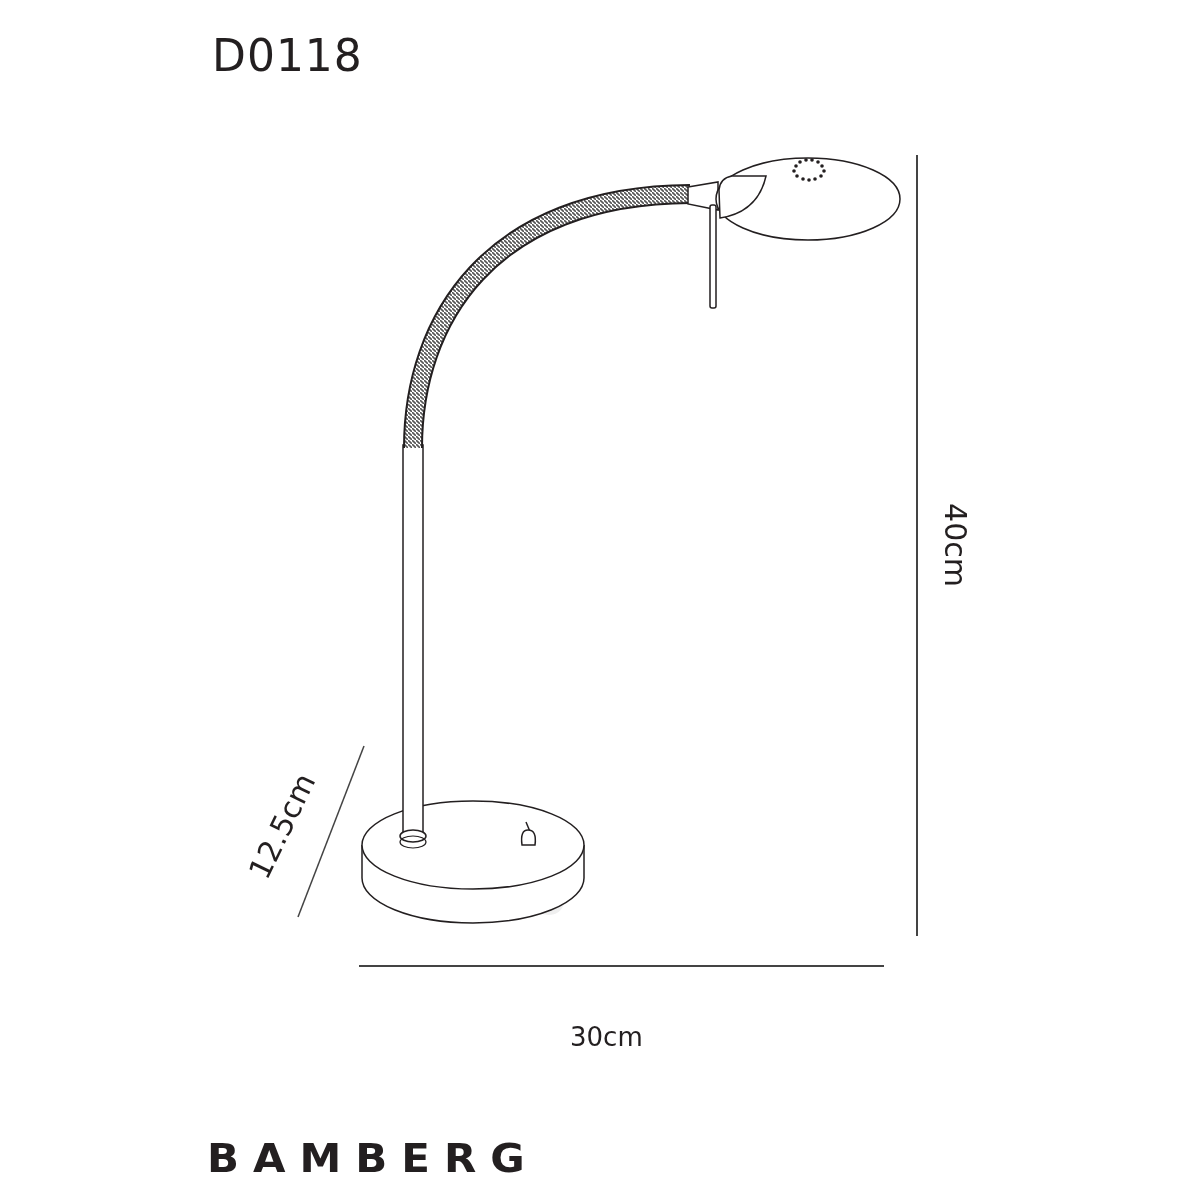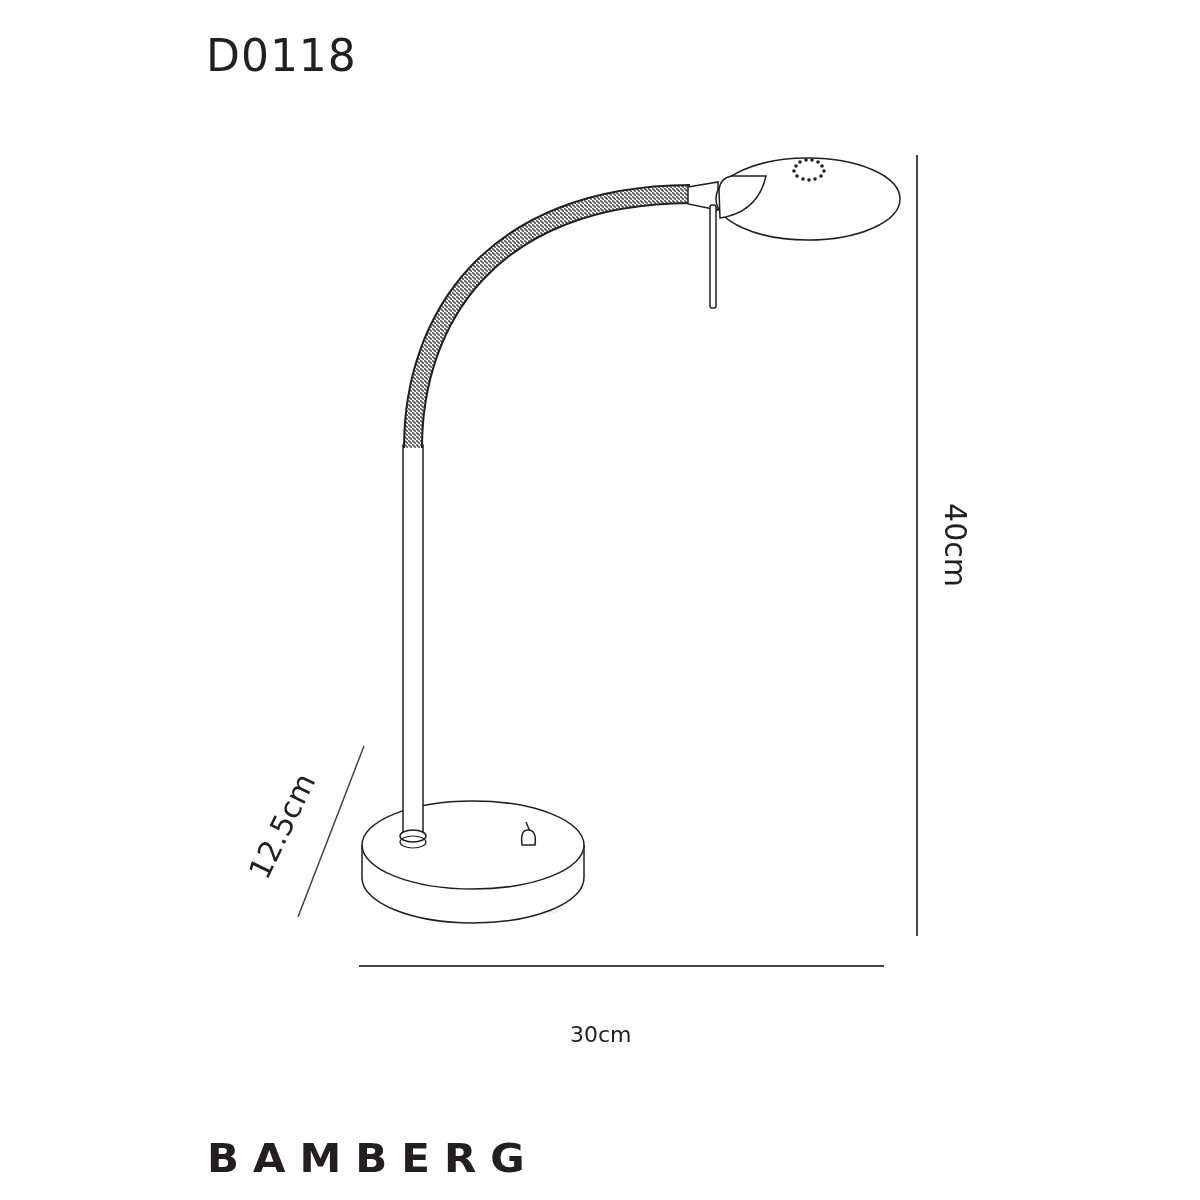--- a/index.html
+++ b/index.html
@@ -1,22 +1,22 @@
 <!DOCTYPE html>
 <html><head>
 <meta charset="utf-8">
 <style>
   html, body { margin: 0; padding: 0; background: #ffffff; }
   body { width: 1200px; height: 1200px; position: relative; overflow: hidden;
          font-family: "Liberation Sans", "DejaVu Sans", sans-serif; color: #231f20; }
-  .code { position: absolute; left: 206px; top: 30px; font-size: 44px; letter-spacing: 1px;
+  .code { position: absolute; left: 212px; top: 30px; font-size: 44px; letter-spacing: 1px;
           font-family: "DejaVu Sans", sans-serif; font-weight: 400; color: #231f20; }
   .name { position: absolute; left: 207px; top: 1136px; font-size: 42px; letter-spacing: 14px;
           font-family: "DejaVu Sans", sans-serif; font-weight: 700; color: #231f20; transform: scaleY(0.92); transform-origin: left top; }
-  .dim-w { position: absolute; left: 570px; top: 1022px; font-size: 22px; color: #231f20;
+  .dim-w { position: absolute; left: 570px; top: 1022px; font-size: 26px; color: #231f20;
            font-family: "DejaVu Sans", sans-serif; }
   .dim-h { position: absolute; left: 955px; top: 545px; font-size: 30px; color: #231f20;
            font-family: "DejaVu Sans", sans-serif; transform: translate(-50%,-50%) rotate(90deg); white-space: nowrap; }
   .dim-d { position: absolute; left: 282px; top: 826px; font-size: 30px; color: #231f20;
            font-family: "DejaVu Sans", sans-serif; transform: translate(-50%,-50%) rotate(-64deg); white-space: nowrap; }
   svg.drawing { position: absolute; left: 0; top: 0; }
   .watermark { position: absolute; left: 420px; top: 855px; font-size: 64px; color: #efefef;
                font-family: "DejaVu Sans", sans-serif; letter-spacing: -2px; }
 </style>
 </head>

